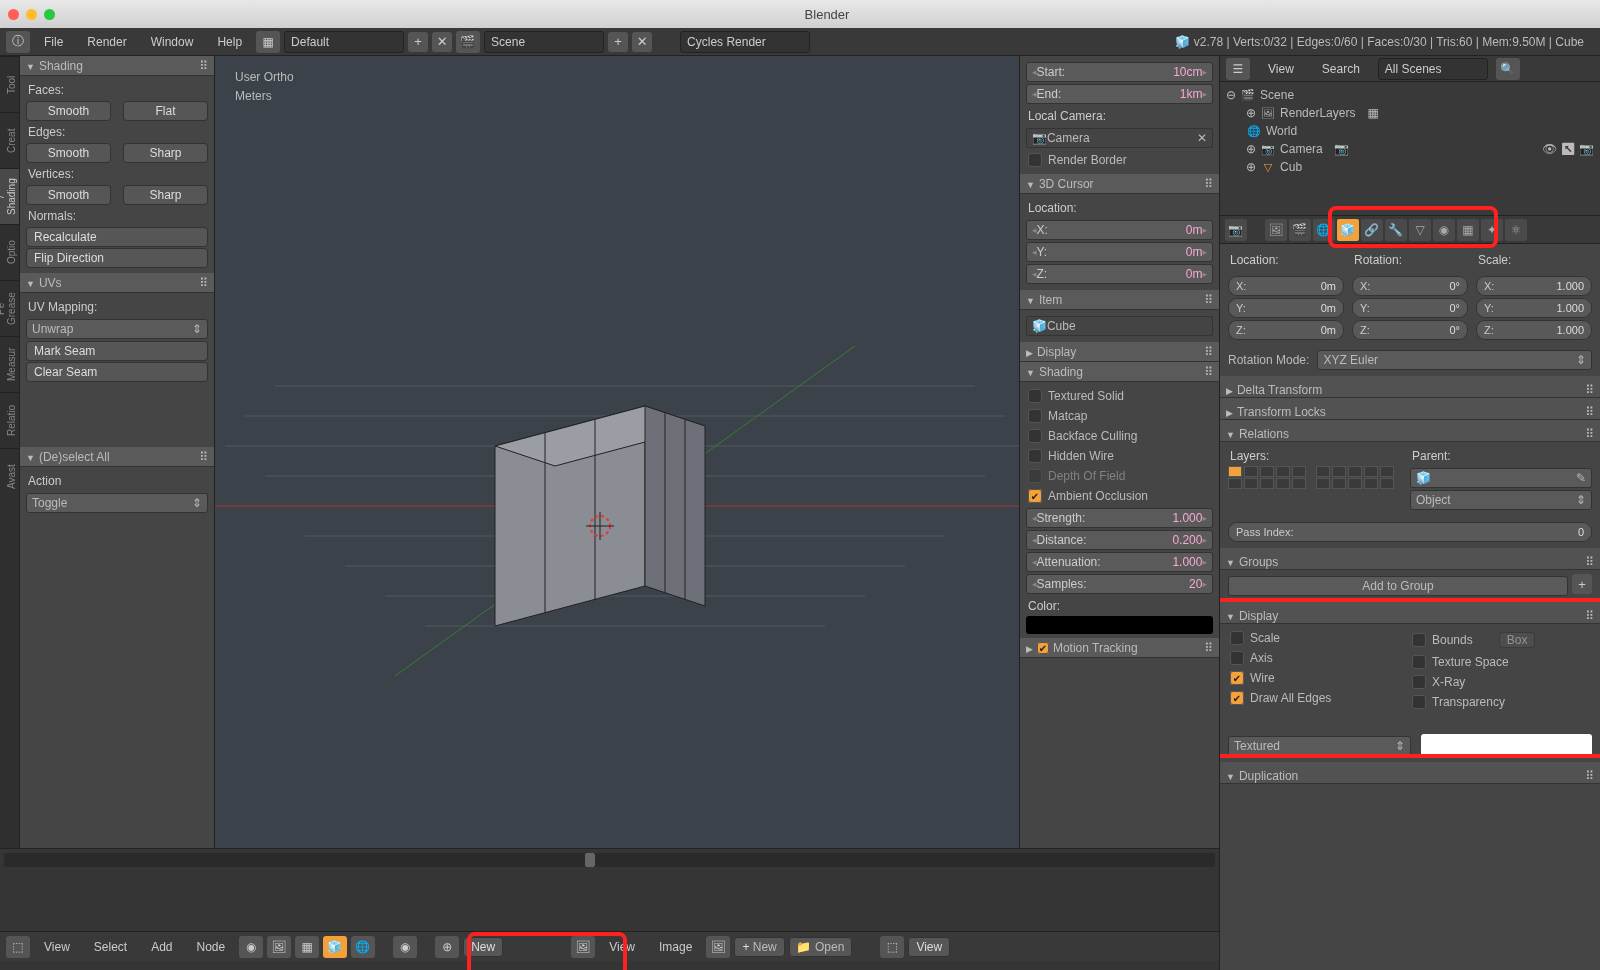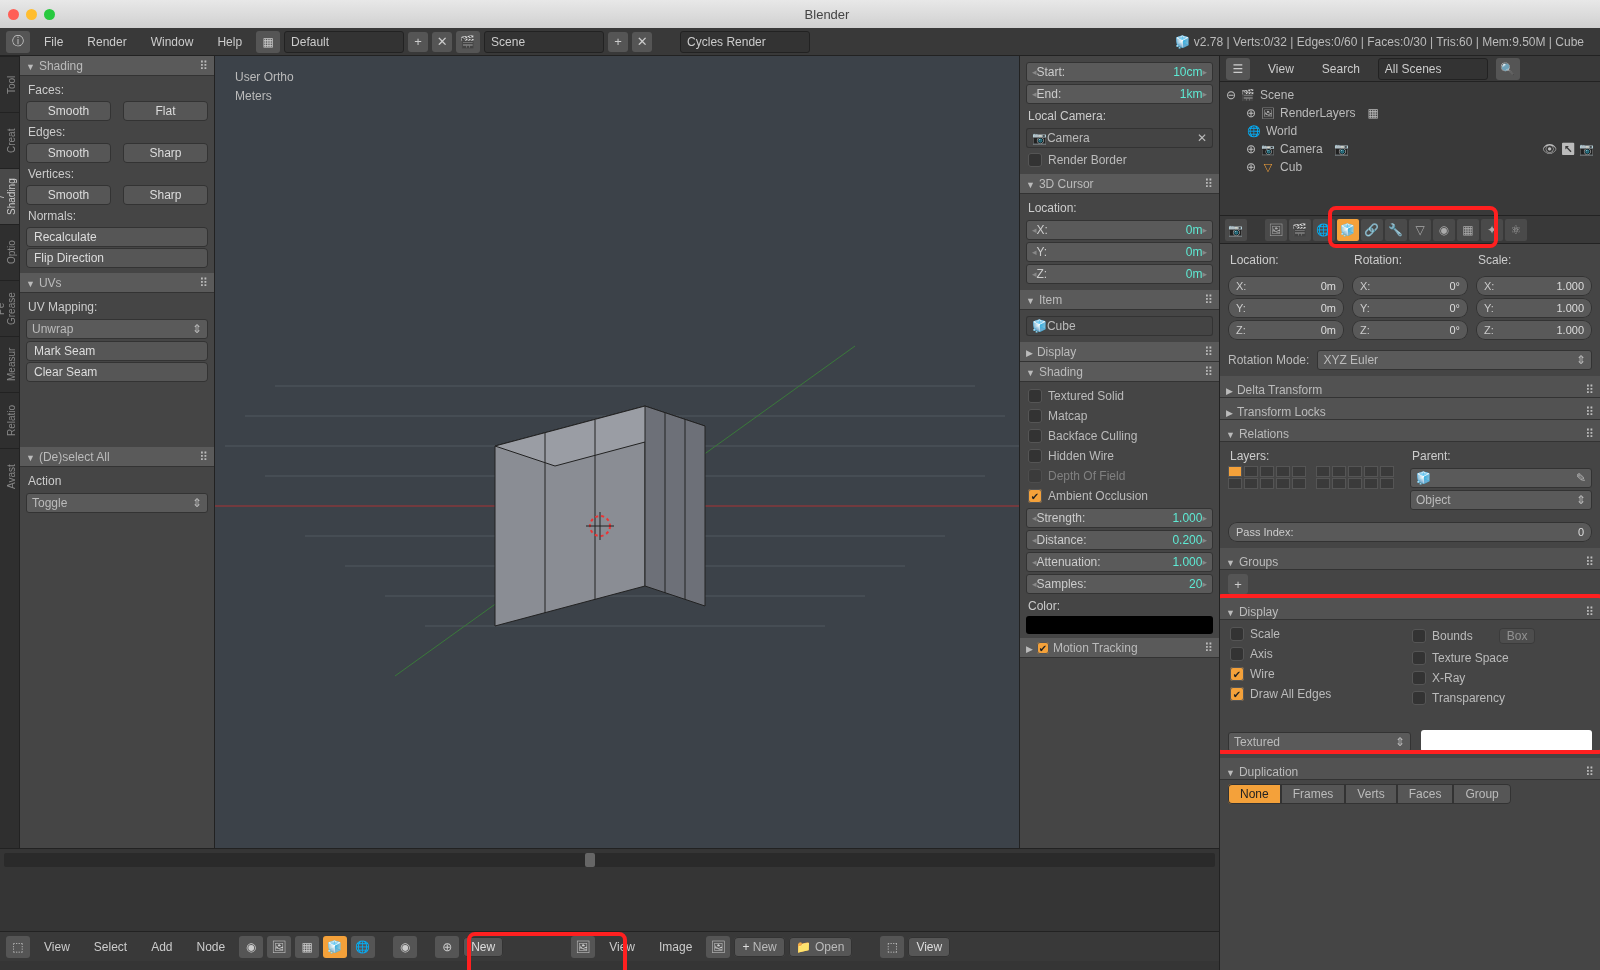--- a/index.html
+++ b/index.html
@@ -27,21 +27,21 @@
 .btnrow .btn{flex:1}
 .fullbtn{display:block;width:100%}
 .vp{flex:1;background:#3c4249;position:relative;overflow:hidden}
 .vptxt{position:absolute;top:12px;left:20px;color:#aaa;font-size:12px;line-height:1.6}
 .obj-name{position:absolute;bottom:44px;left:60px;color:#ddd;font-size:12px}
 .axis-giz{position:absolute;bottom:44px;left:8px;width:40px;height:40px}
 .npanel{position:absolute;right:0;top:0;width:200px;height:100%;background:#454545;border-left:1px solid #222;overflow:hidden}
 .right{width:381px;background:#393939;border-left:1px solid #222;display:flex;flex-direction:column}
 .field{background:#5a5a5a;height:20px;border-radius:3px;display:flex;align-items:center;padding:0 6px;margin:2px 0;box-shadow:inset 0 0 0 1px #333}
 .field .k{color:#ccc}
-.field .v{margin-left:auto;color:#5eead4}
+.field .v{margin-left:auto;color:#f9a8d4}
 .field .ar{color:#888;font-size:9px}
 .chk{display:flex;align-items:center;gap:6px;padding:3px 2px}
 .chkbox{width:14px;height:14px;border-radius:3px;background:#333;box-shadow:inset 0 0 0 1px #555;display:inline-flex;align-items:center;justify-content:center;font-size:10px}
 .chkbox.on{background:#f4a13a;color:#222}
 .outliner{background:#393939;flex:0 0 160px;border-bottom:1px solid #222;overflow:hidden}
 .outliner-hd{height:26px;display:flex;align-items:center;gap:8px;padding:0 6px;background:#393939;border-bottom:1px solid #222}
 .tree{padding:4px 6px}
 .tree-row{display:flex;align-items:center;gap:4px;padding:1px 0;color:#ddd}
 .tree-ic{width:16px;height:16px;display:inline-flex;align-items:center;justify-content:center;font-size:11px}
 .prop-tabs{height:28px;display:flex;align-items:center;gap:0;padding:0 4px;background:#393939;border-bottom:1px solid #222;position:relative}
@@ -575,20 +575,23 @@
         <div class="spin">
             <span class="k">Pass Index:</span>
             <span class="v">0</span>
           </div>
       </div>
       <div class="pr-sec-hd">
           <span><span class="tri">▼</span><span>Groups</span></span>
           <span>⠿</span>
         </div>
       <div class="pr-body" style="display:flex;gap:4px">
+        <div class="field" style="flex:1;justify-content:center">
+            <span>Add to Group</span>
+          </div>
         <span class="mini-btn">+</span>
       </div>
 
       <div style="position:relative">
         <div class="pr-sec-hd">
             <span><span class="tri">▼</span><span>Display</span></span>
             <span>⠿</span>
           </div>
         <div class="pr-body disp-row">
           <div class="disp-col">
@@ -636,29 +639,20 @@
         <div class="field" style="flex:1">
             <span>Textured</span>
             <span style="margin-left:auto">⇕</span>
           </div>
         <div class="white-input" style="flex:1"></div>
       </div>
       <div class="pr-sec-hd">
           <span><span class="tri">▼</span><span>Duplication</span></span>
           <span>⠿</span>
         </div>
-      <div class="pr-body">
-        <div class="segbtn">
-          <span class="seg on">None</span>
-          <span class="seg">Frames</span>
-          <span class="seg">Verts</span>
-          <span class="seg">Faces</span>
-          <span class="seg">Group</span>
-        </div>
-      </div>
     </div>
   </div>
 </div>
 
 <div style="position:absolute;left:0;bottom:0;width:1219px">
   <div class="timeline-area">
     <div class="slider-track">
         <div style="position:absolute;left:48%;width:10px;height:100%;background:#666;border-radius:2px"></div>
       </div>
     <div style="height:60px"></div>

